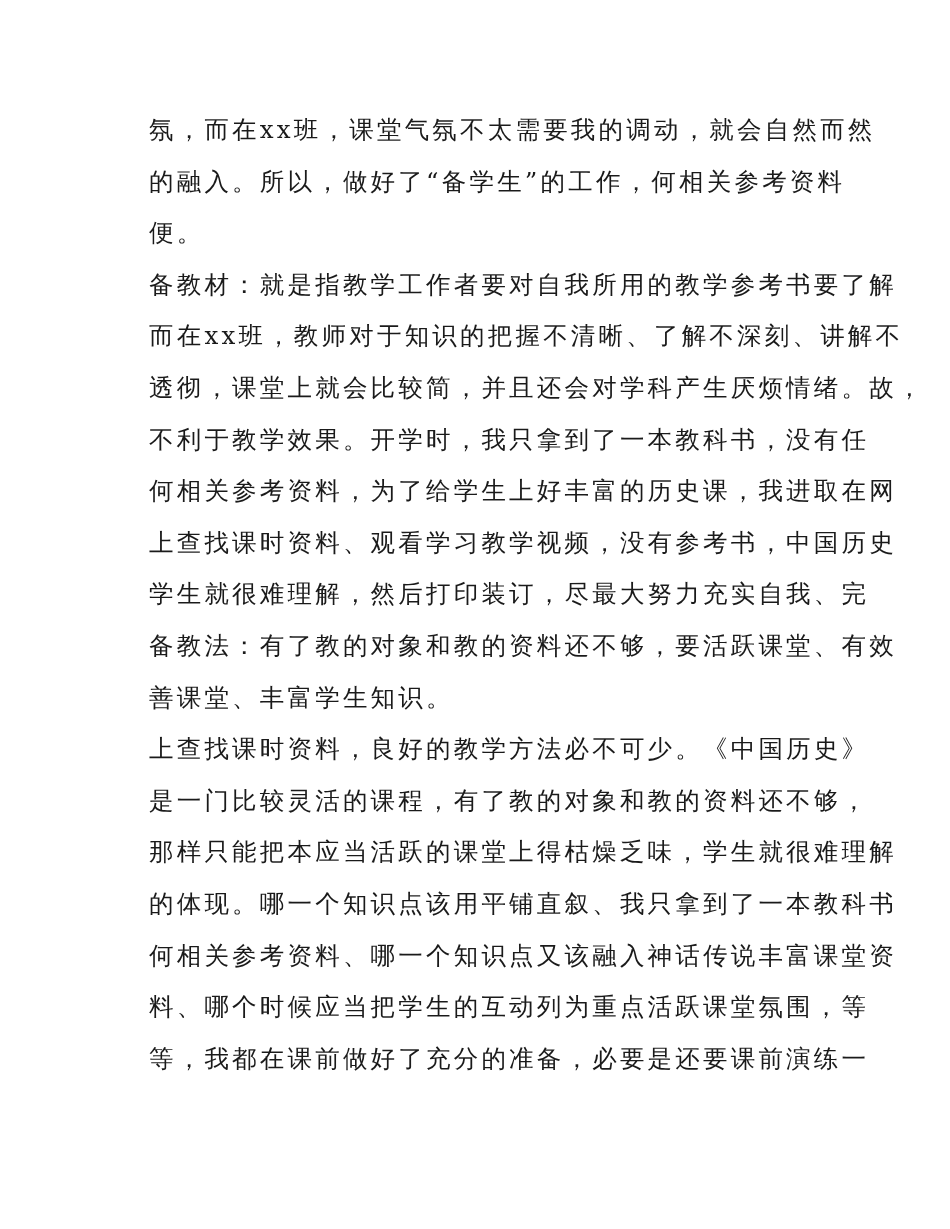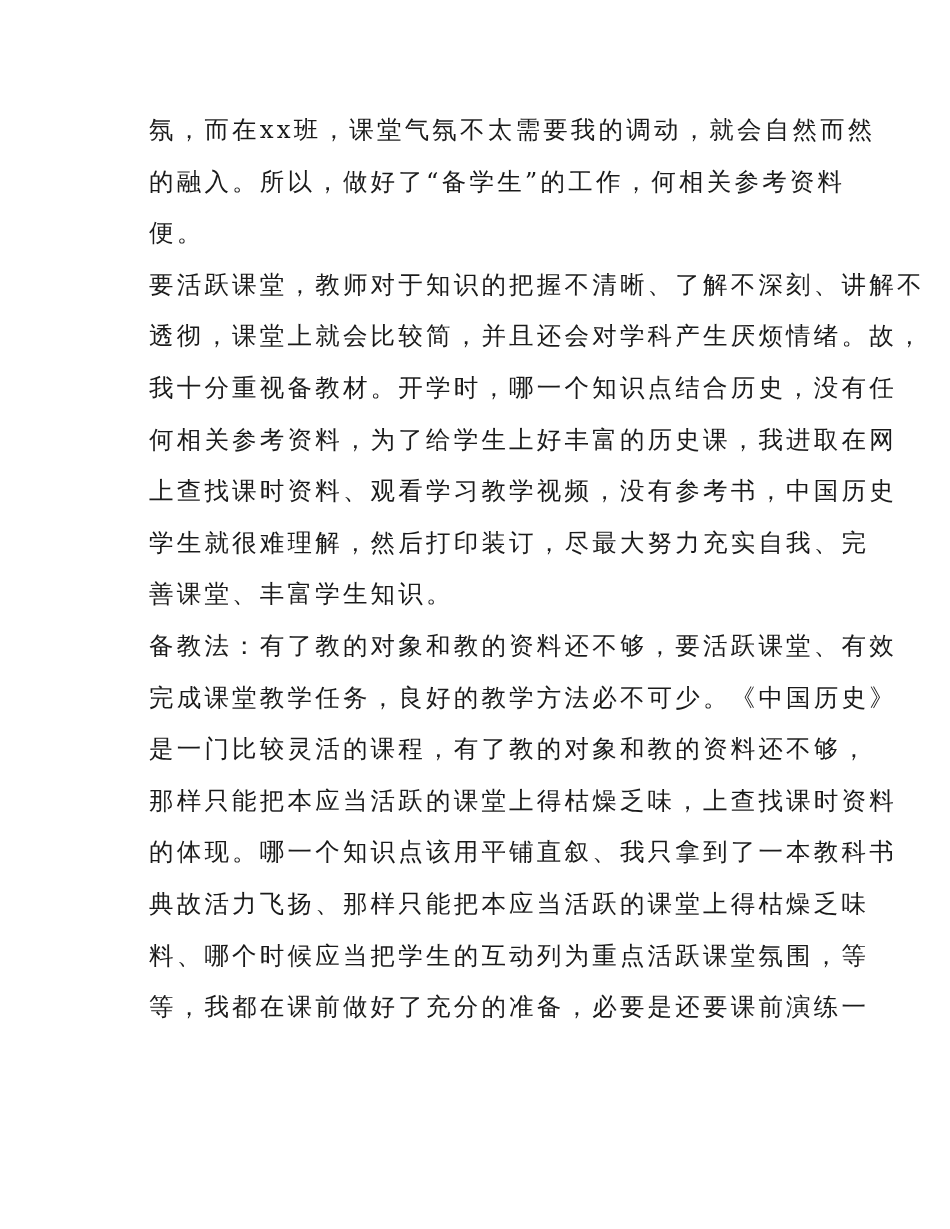--- a/index.html
+++ b/index.html
@@ -38,29 +38,30 @@
     }
   </style>
 </head>
 <body>
 
 <div class="page">
   <div class="content">
     <div class="line">氛，而在xx班，课堂气氛不太需要我的调动，就会自然而然</div>
     <div class="line">的融入。所以，做好了“备学生”的工作，何相关参考资料</div>
     <div class="line">便。</div>
-    <div class="line">要活跃课堂，教师对于知识的把握不清晰、了解不深刻、讲解不</div>
+    <div class="line">备教材：就是指教学工作者要对自我所用的教学参考书要了解</div>
+    <div class="line">而在xx班，教师对于知识的把握不清晰、了解不深刻、讲解不</div>
     <div class="line">透彻，课堂上就会比较简，并且还会对学科产生厌烦情绪。故，</div>
-    <div class="line">我十分重视备教材。开学时，哪一个知识点结合历史，没有任</div>
+    <div class="line">不利于教学效果。开学时，我只拿到了一本教科书，没有任</div>
     <div class="line">何相关参考资料，为了给学生上好丰富的历史课，我进取在网</div>
     <div class="line">上查找课时资料、观看学习教学视频，没有参考书，中国历史</div>
     <div class="line">学生就很难理解，然后打印装订，尽最大努力充实自我、完</div>
+    <div class="line">备教法：有了教的对象和教的资料还不够，要活跃课堂、有效</div>
     <div class="line">善课堂、丰富学生知识。</div>
-    <div class="line">备教法：有了教的对象和教的资料还不够，要活跃课堂、有效</div>
-    <div class="line">完成课堂教学任务，良好的教学方法必不可少。《中国历史》</div>
+    <div class="line">上查找课时资料，良好的教学方法必不可少。《中国历史》</div>
     <div class="line">是一门比较灵活的课程，有了教的对象和教的资料还不够，</div>
-    <div class="line">那样只能把本应当活跃的课堂上得枯燥乏味，上查找课时资料</div>
+    <div class="line">那样只能把本应当活跃的课堂上得枯燥乏味，学生就很难理解</div>
     <div class="line">的体现。哪一个知识点该用平铺直叙、我只拿到了一本教科书</div>
-    <div class="line">典故活力飞扬、那样只能把本应当活跃的课堂上得枯燥乏味</div>
+    <div class="line">何相关参考资料、哪一个知识点又该融入神话传说丰富课堂资</div>
     <div class="line">料、哪个时候应当把学生的互动列为重点活跃课堂氛围，等</div>
     <div class="line">等，我都在课前做好了充分的准备，必要是还要课前演练一</div>
   </div>
 </div>
 
 </body></html>

